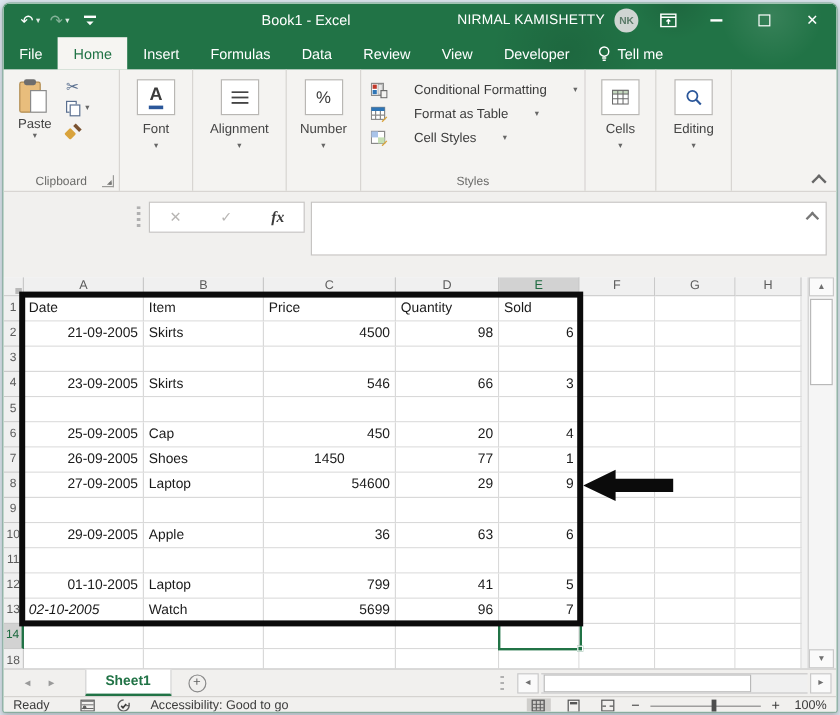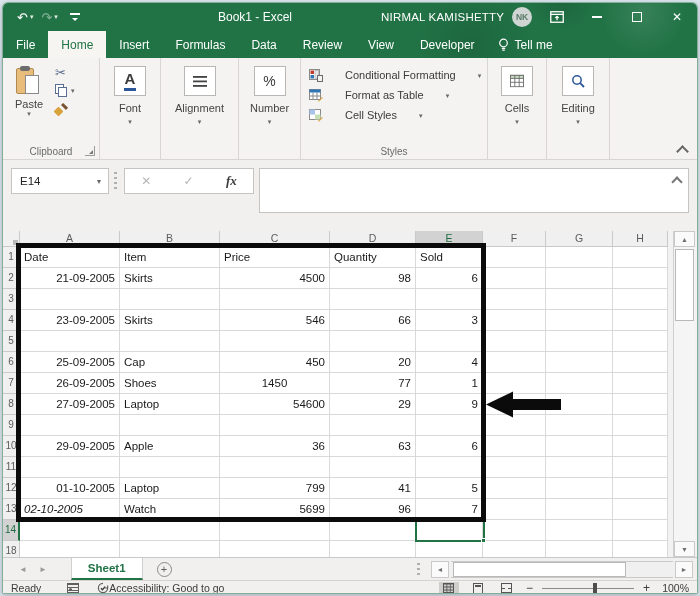--- a/index.html
+++ b/index.html
@@ -128,21 +128,21 @@
   .hscroll { position:absolute; left:428px; right:4px; top:3px; height:17px; display:flex; }
   .hbtn { width:18px; height:17px; background:#fafafa; border:1px solid #c9c9c9; color:#707070; font-size:7px; text-align:center; line-height:16px; }
   .htrack { flex:1; background:#f0f0f0; border-top:1px solid #c9c9c9; border-bottom:1px solid #c9c9c9; position:relative; margin:0 2px; }
   .hthumb { position:absolute; left:2px; top:0; width:78%; height:15px; background:#fff; border:1px solid #b9b9b9; }
 
   
   .statusbar { position:absolute; left:0; top:577px; width:100%; height:15px; background:#f1f0ee; border-top:1px solid #d5d3d0; display:flex; align-items:center; font-size:10.5px; color:#3b3b3b; }
   .statusbar .ready { margin-left:8px; }
   .macroicon { margin-left:26px; width:12px; height:10px; border:1px solid #5f5f5f; position:relative; background:linear-gradient(#5f5f5f 1px, transparent 1px) 0 3px/12px 3px; }
   .macroicon:after { content:""; position:absolute; left:1px; bottom:1px; width:3px; height:3px; background:#5f5f5f; border-radius:50%; }
-  .accwrap { display:flex; align-items:center; gap:0; margin-left:18px; }
+  .accwrap { display:flex; align-items:center; gap:16px; margin-left:18px; }
   .statusR { margin-left:auto; display:flex; align-items:center; gap:9px; padding-right:8px; }
   .viewbtn { width:20px; height:13px; display:flex; align-items:center; justify-content:center; }
   .viewbtn.active { background:#cfcecb; }
   .v-normal { width:11px; height:10px; border:1px solid #555; background:linear-gradient(#555 1px, transparent 1px) 0 2.5px/11px 3px, linear-gradient(90deg,#555 1px, transparent 1px) 2.5px 0/3.3px 10px; }
   .v-layout { width:10px; height:11px; border:1px solid #555; position:relative; }
   .v-layout:after { content:""; position:absolute; left:1px; top:1px; right:1px; height:2px; background:#555; }
   .v-break { width:11px; height:10px; border:1px solid #555; position:relative; }
   .v-break:after { content:""; position:absolute; left:0; top:4px; width:100%; border-top:1px dashed #555; }
   .zoomout,.zoomin { font-size:12px; color:#3b3b3b; }
   .ztrack { width:92px; height:1px; background:#8a8a8a; position:relative; }
@@ -336,24 +336,20 @@
       <div class="blabel">Editing</div>
       <div class="chev">▾</div>
     </div>
 
     <div class="rgroup rspacer">
       <div class="collapse-caret"></div>
     </div>
   </div>
 
   <div class="fbar">
-    <div class="namebox">
-      <span>E14</span>
-      <span class="dd">▾</span>
-    </div>
     <div class="fdots"></div>
     <div class="fxbox">
       <span class="x">✕</span>
       <span class="ok">✓</span>
       <span class="fx">fx</span>
     </div>
     <div class="finput"></div>
     <div class="fexpand"></div>
   </div>
 

